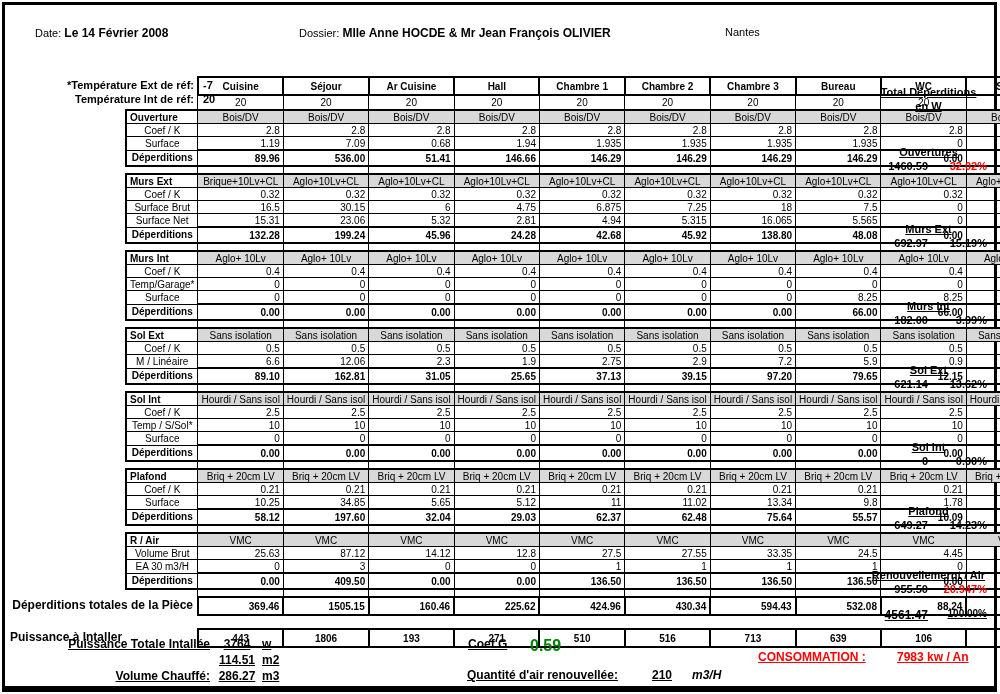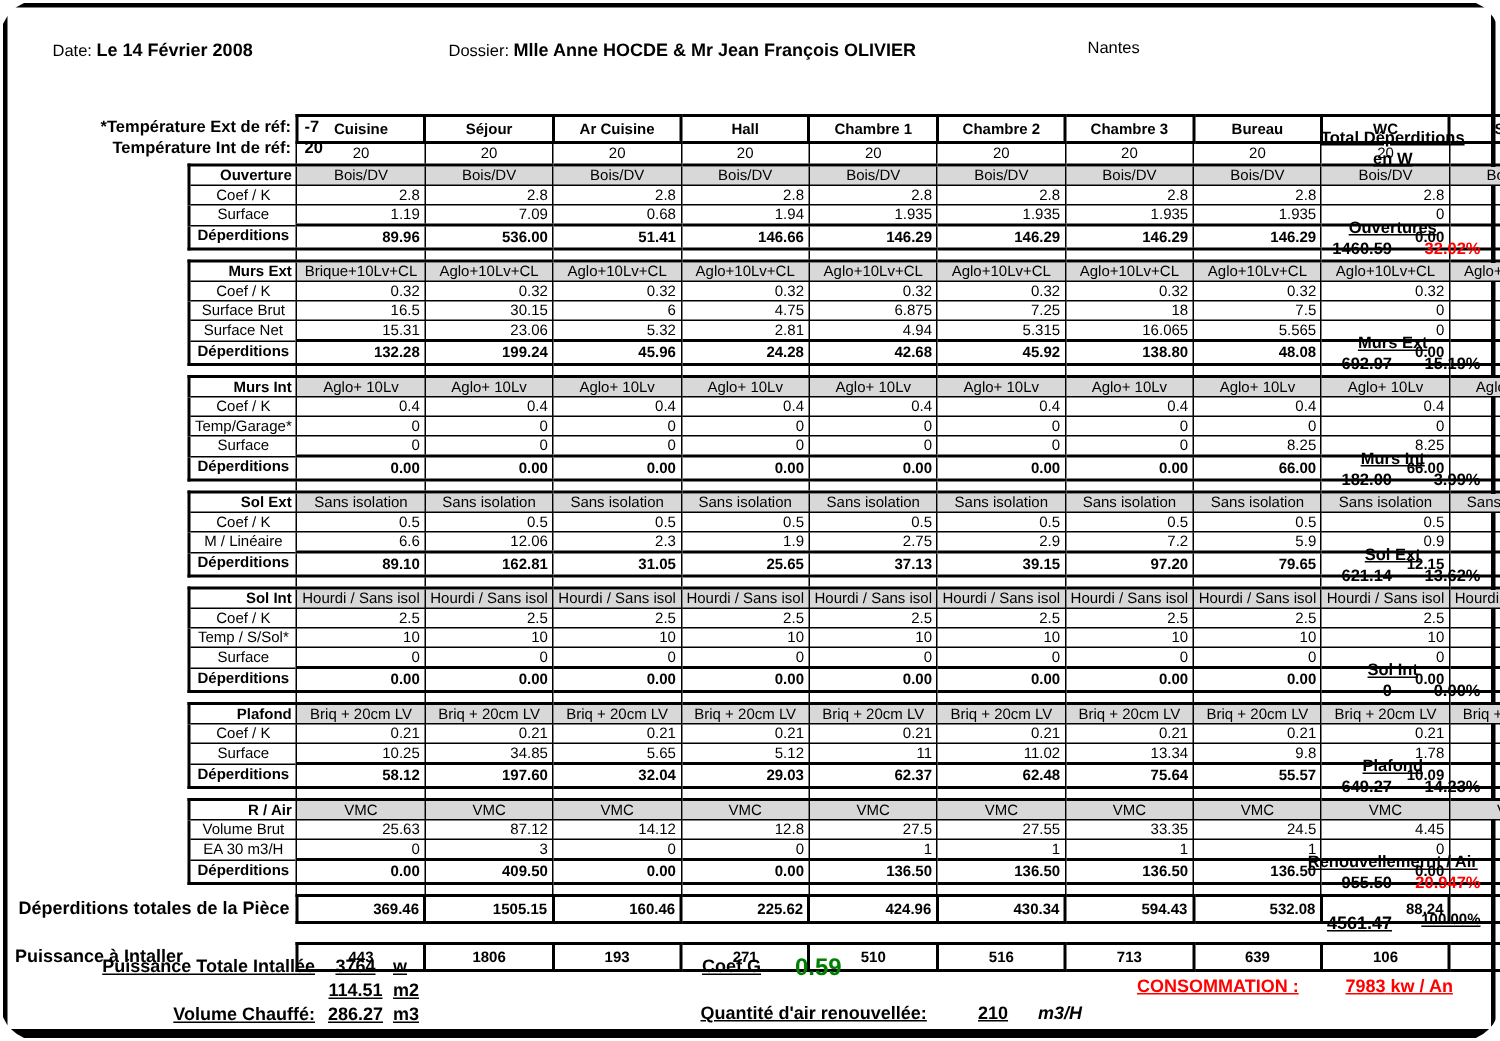--- a/index.html
+++ b/index.html
@@ -1,17 +1,17 @@
 <!DOCTYPE html>
 <html><head>
 <meta charset="utf-8">
 <style>
   html,body{margin:0;padding:0;background:#fff;}
   .page{position:relative;width:1000px;height:694px;background:#fff;color:#000;
-        font-family:"Liberation Sans", sans-serif;overflow:hidden;border-radius:26px;}
+        font-family:"Liberation Sans", sans-serif;overflow:hidden;}
   .frame{position:absolute;left:2px;top:2px;right:3px;bottom:2px;
          border:3px solid #000;border-bottom-width:6px;pointer-events:none;}
 
   .abs{position:absolute;white-space:nowrap;}
   .b{font-weight:bold;}
   .u{text-decoration:underline;}
   .red{color:#ff0000;}
   .green{color:#008000;}
 
   
@@ -36,21 +36,21 @@
   tr.r-gap td{height:6px;}
   tr.r-tot td{height:16px;}
   tr.r-free td{height:12px;}
   tr.r-pui td{height:16px;}
 
   td.spacer,td.nolbl,td.free{border:none;overflow:visible;}
   td.nolbl{position:relative;}
   td.th-room{border:2px solid #000;font-weight:bold;font-size:11px;text-align:center;}
   td.temp-cell{border:1px solid #000;text-align:center;}
   td.sec-name{border:1px solid #000;border-left-width:2px;border-top-width:2px;
-      font-weight:bold;font-size:11px;text-align:right;}
+      font-weight:bold;font-size:11px;text-align:left;}
   td.row-label{border:1px solid #000;border-left-width:2px;text-align:center;}
   td.dep-label{border:1px solid #000;border-left-width:2px;border-bottom-width:2px;
       font-weight:bold;text-align:center;}
   td.type-cell{border:1px solid #000;border-top-width:2px;background:#d8d8d8;
       font-size:7.5px;text-align:center;padding:0 1px;}
   td.val-cell{border:1px solid #000;text-align:right;}
   td.dep-cell{border:1px solid #000;border-top-width:2px;border-bottom-width:2px;
       font-weight:bold;text-align:right;}
   td.gap-cell{border:1px solid #000;}
   td.tot-cell{border:2px solid #000;font-weight:bold;text-align:right;font-size:10.5px;}

